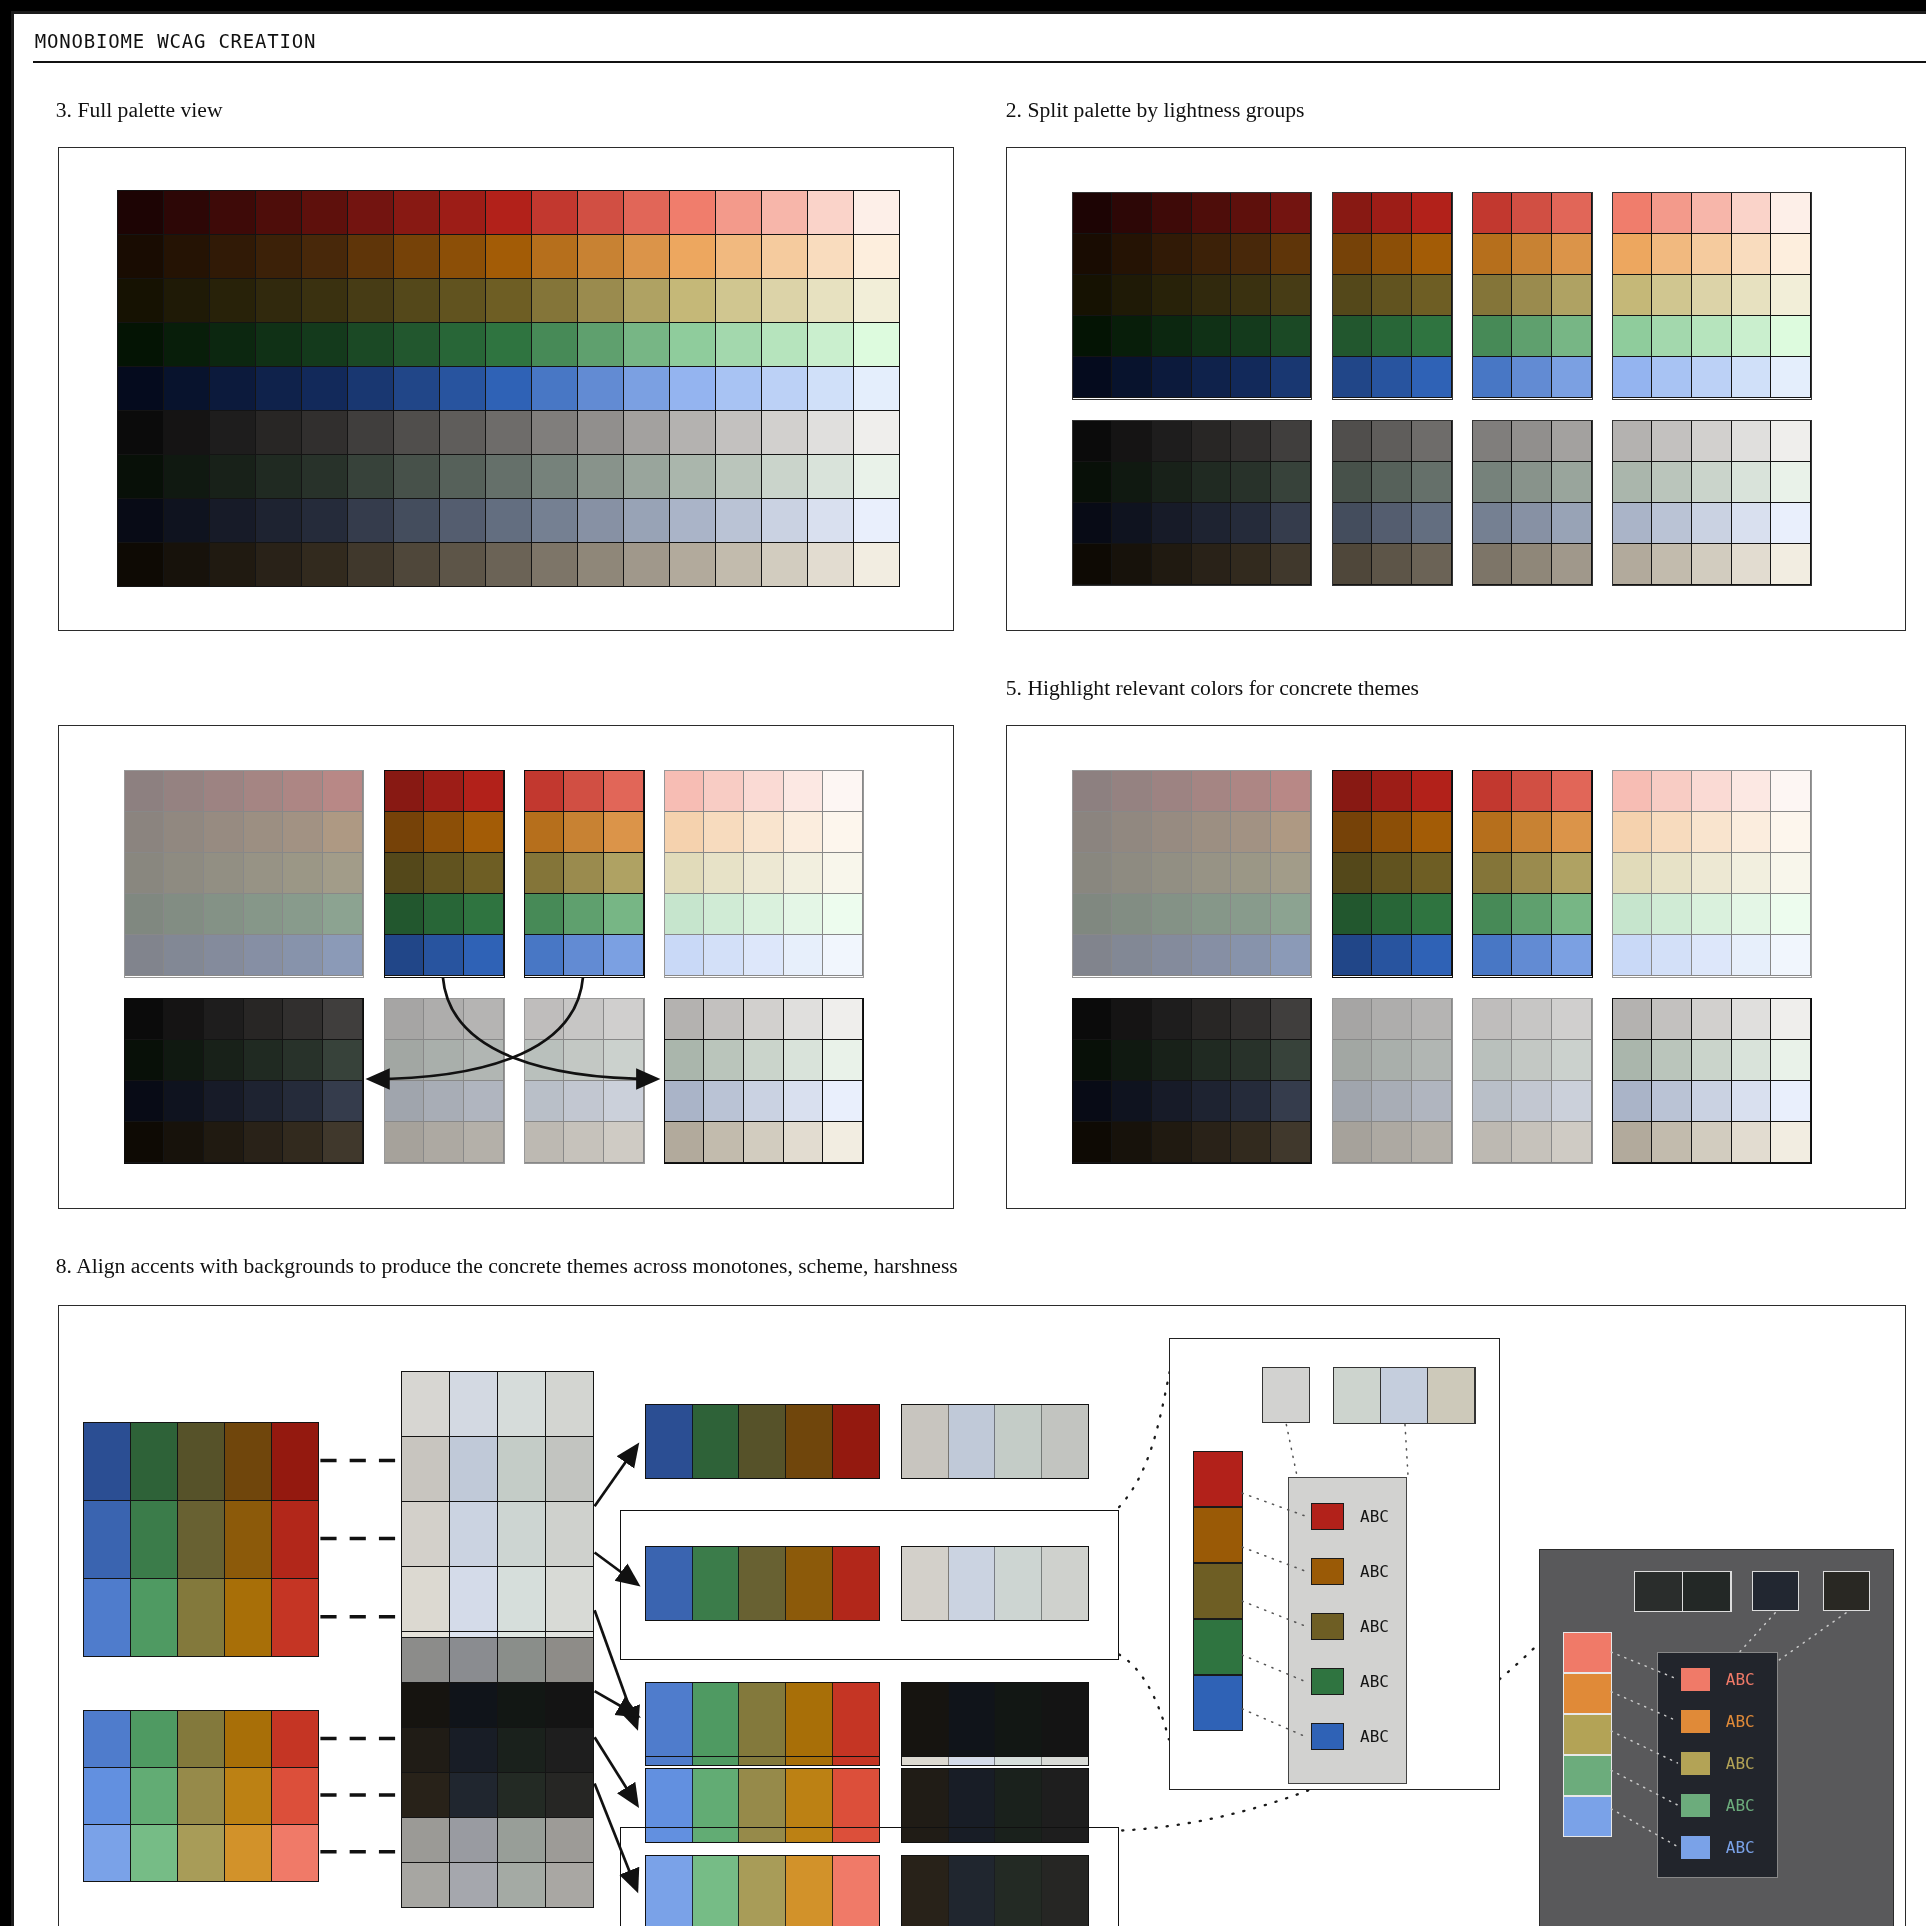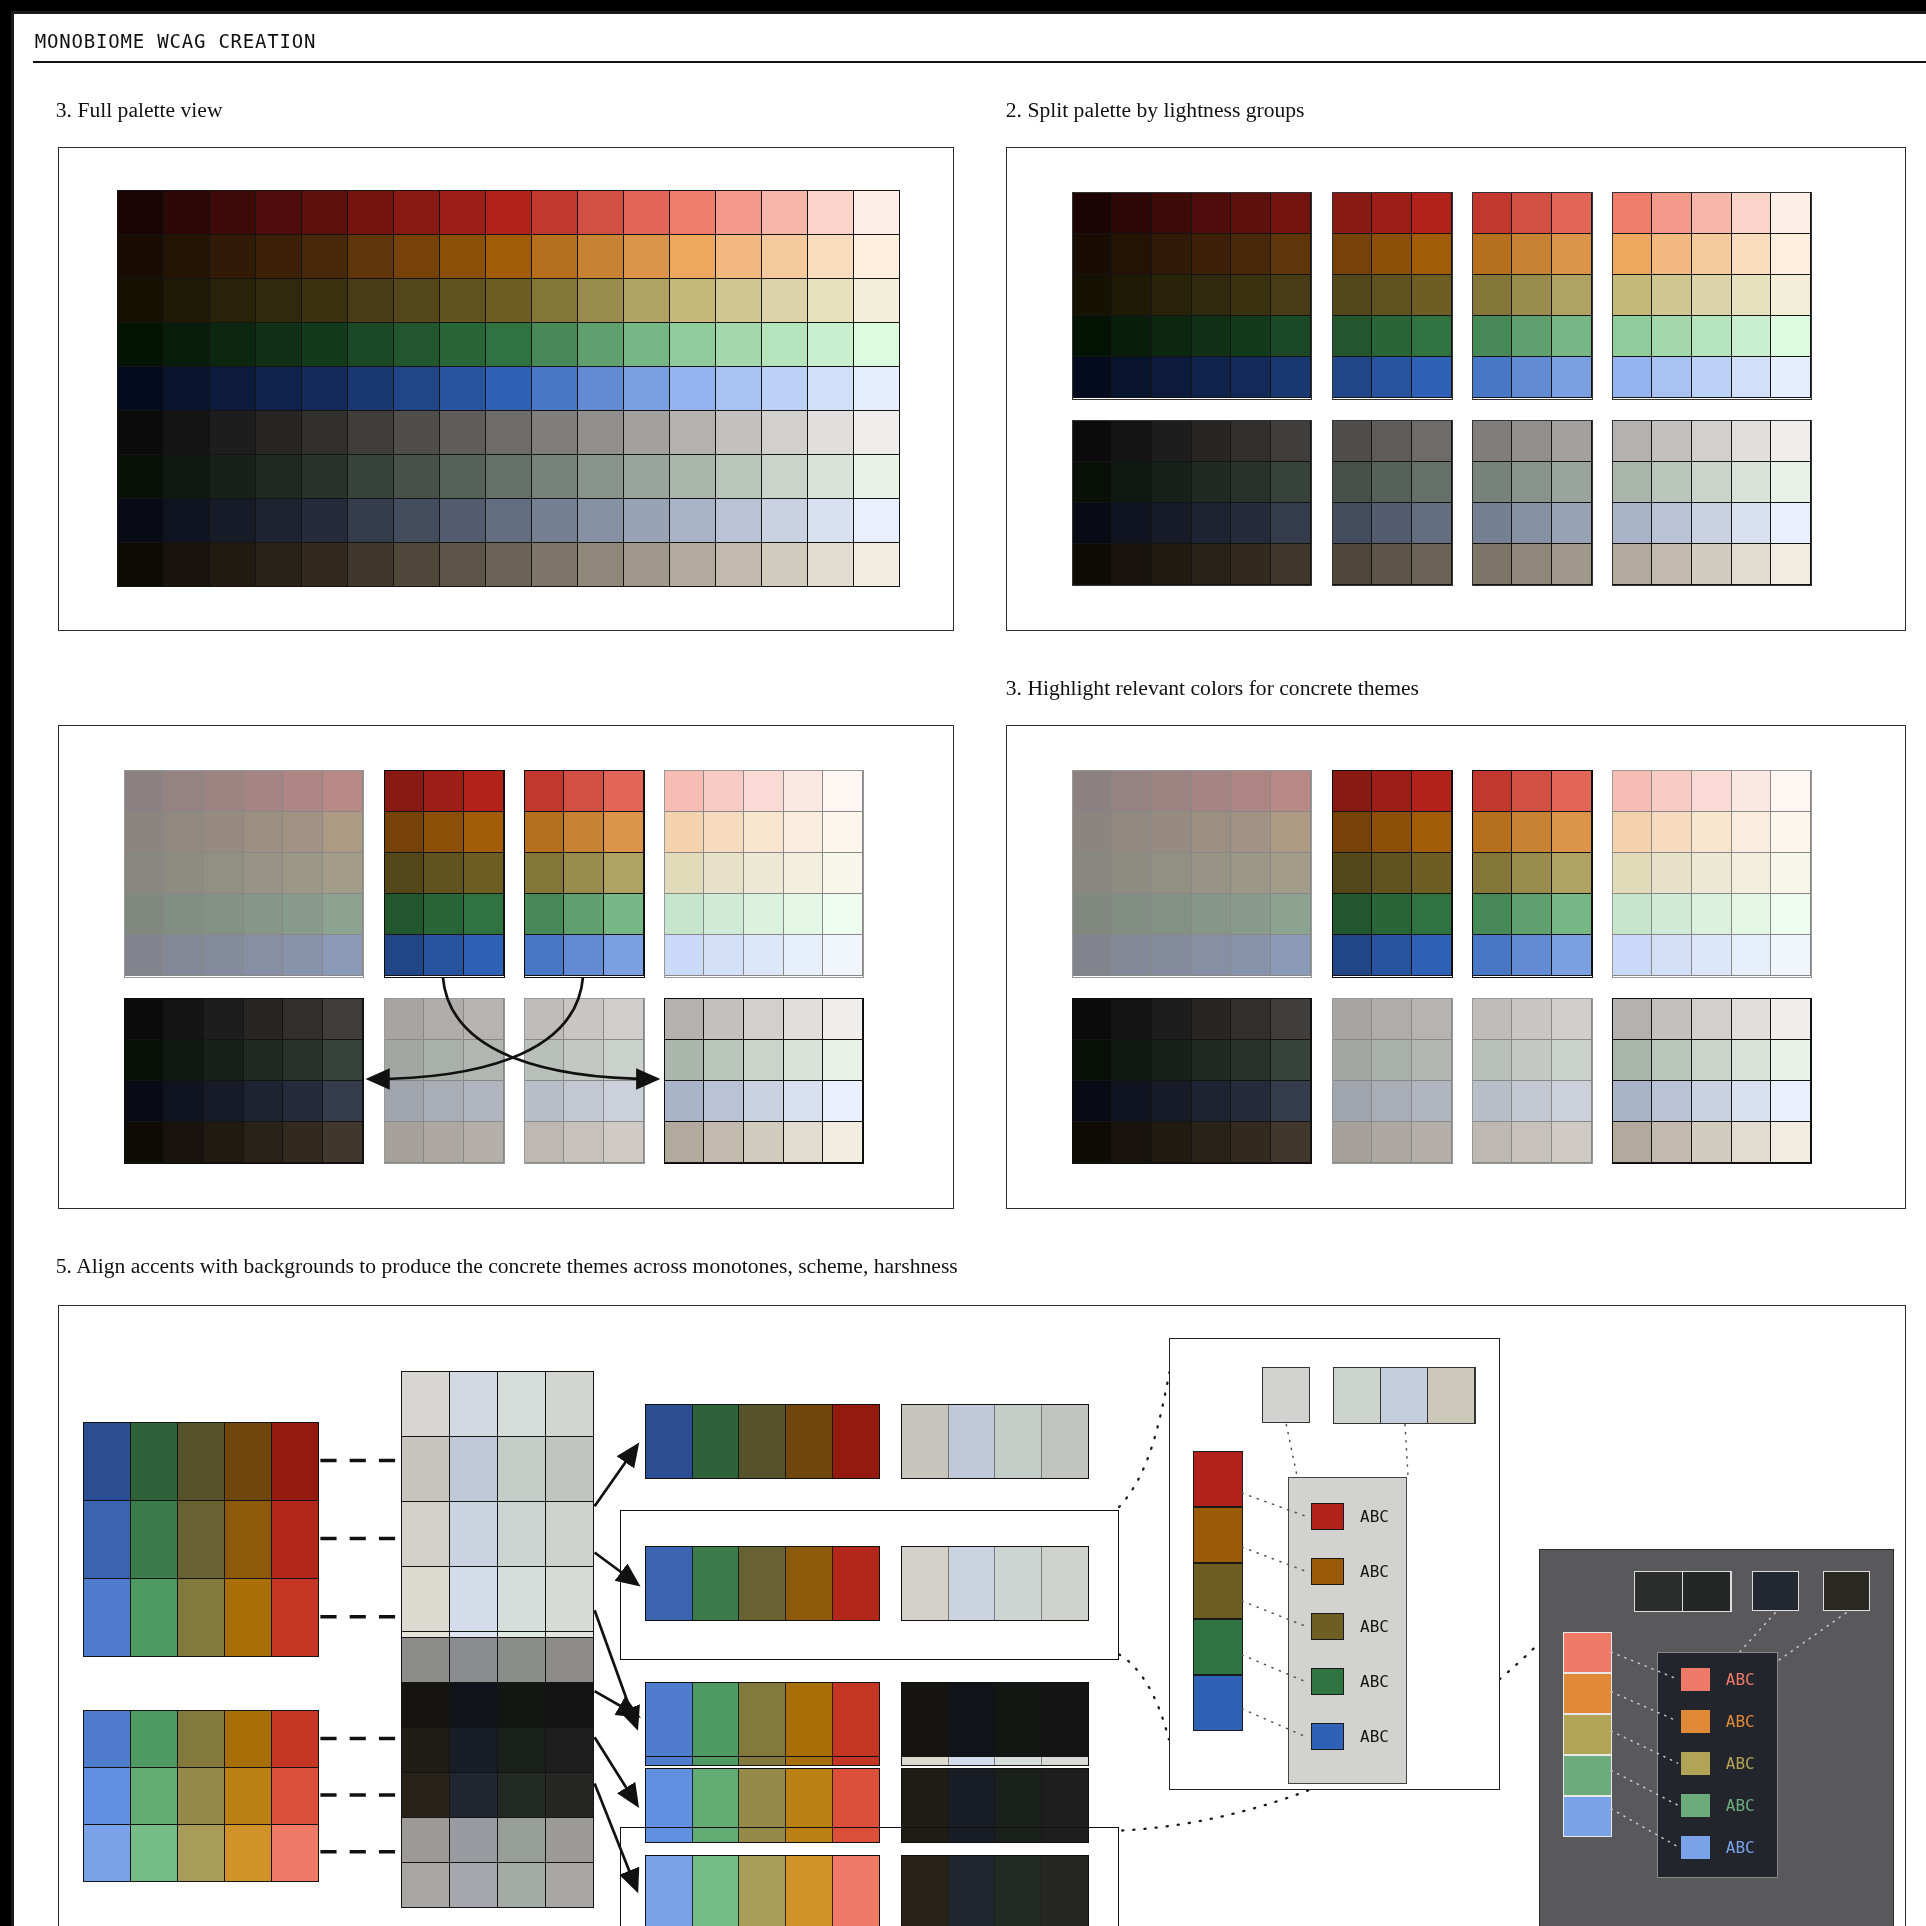--- a/index.html
+++ b/index.html
@@ -32,22 +32,22 @@
 </style>
 </head>
 <body>
 
 <div class="page">
   <div class="abs title" style="left:21px;top:16px;">MONOBIOME WCAG CREATION</div>
   <div class="rule"></div>
 
   <div class="abs heading" style="left:42px;top:84px;">3. Full palette view</div>
   <div class="abs heading" style="left:992px;top:84px;">2. Split palette by lightness groups</div>
-  <div class="abs heading" style="left:992px;top:662px;">3. Highlight relevant colors for concrete themes</div>
-  <div class="abs heading" style="left:42px;top:1240px;">5. Align accents with backgrounds to produce the concrete themes across monotones, scheme, harshness</div>
+  <div class="abs heading" style="left:992px;top:662px;">5. Highlight relevant colors for concrete themes</div>
+  <div class="abs heading" style="left:42px;top:1240px;">8. Align accents with backgrounds to produce the concrete themes across monotones, scheme, harshness</div>
 
   <div class="panelbox" id="panel1" style="left:44px;top:133px;width:894px;height:482px;">
       <div class="grid-t" style="left:58px;top:42px;">
         <div class="prow">
           <div class="pcell" style="width:46px;height:44px;background:#1d0404;"></div>
           <div class="pcell" style="width:46px;height:44px;background:#2d0706;"></div>
           <div class="pcell" style="width:46px;height:44px;background:#3e0a08;"></div>
           <div class="pcell" style="width:46px;height:44px;background:#4e0d0a;"></div>
           <div class="pcell" style="width:46px;height:44px;background:#5e100c;"></div>
           <div class="pcell" style="width:46px;height:44px;background:#731410;"></div>

